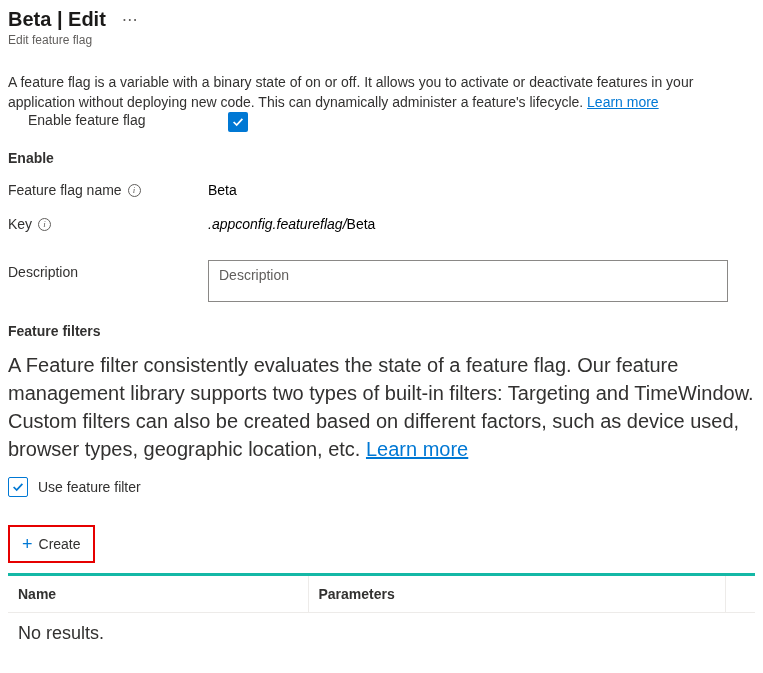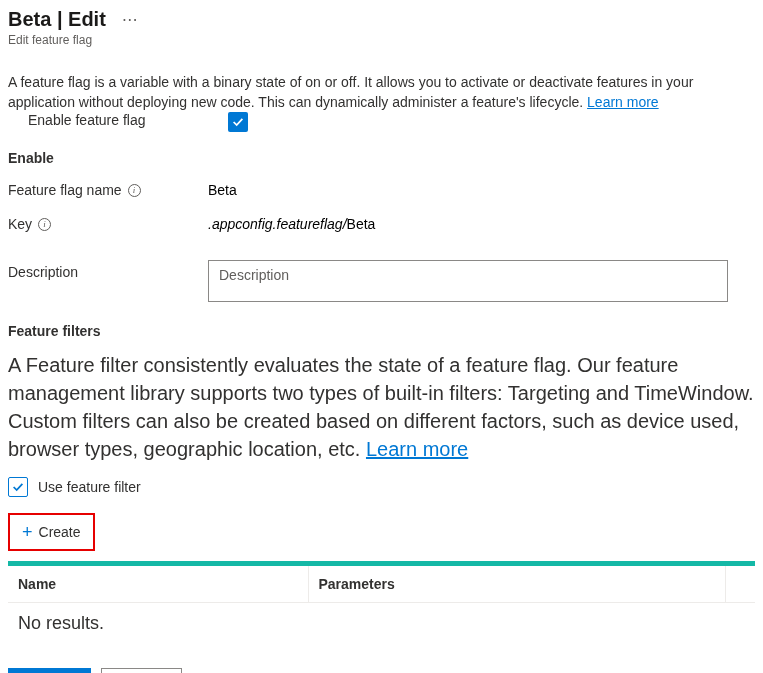--- a/index.html
+++ b/index.html
@@ -33,38 +33,38 @@
       cursor: help;
     }
     .section-head { font-weight: 600; font-size: 14px; margin-top: 18px; margin-bottom: 12px; }
     .italic { font-style: italic; }
     textarea.desc {
       width: 520px; height: 42px; border: 1px solid #8a8886; padding: 6px 10px;
       font-family: inherit; font-size: 14px; resize: none; outline: none;
     }
     textarea.desc::placeholder{ color:#605e5c; }
     .filter-intro { font-size: 20px; line-height: 1.4; margin-bottom: 14px; }
-    .use-filter-row { display: flex; align-items: center; gap: 10px; margin-bottom: 16px; }
+    .use-filter-row { display: flex; align-items: center; gap: 10px; margin-bottom: 28px; }
     .checkbox-outline {
       width: 20px; height: 20px; border: 1px solid #0078d4; background: #fff;
       display: inline-flex; align-items: center; justify-content: center;
       cursor: pointer; border-radius: 2px;
     }
     .checkbox-outline svg { fill: none; stroke: #0078d4; stroke-width: 2; width: 14px; height: 14px; }
     .create-btn-wrap { display: inline-block; border: 2.5px solid #e60000; padding: 2px; margin-bottom: 10px; }
     .create-btn {
       display: inline-flex; align-items: center; gap: 6px;
       border: none; background: #fff; padding: 6px 10px; cursor: pointer;
       font-size: 14px; color: #323130; font-family: inherit;
     }
     .plus-icon { color: #0078d4; font-size: 18px; font-weight: 300; line-height: 1; }
     table.filters { width: 100%; border-collapse: collapse; margin-bottom: 24px; }
     table.filters th {
       text-align: left; font-weight: 600; font-size: 14px; padding: 10px 10px;
-      border-top: 5px solid #14b8a6; border-bottom: 1px solid #edebe9; border-right: 1px solid #edebe9;
+      border-top: 3px solid #14b8a6; border-bottom: 1px solid #edebe9; border-right: 1px solid #edebe9;
     }
     table.filters th:last-child{ border-right:none; }
     table.filters td { padding: 10px 10px; font-size: 18px; }
     .footer-actions { display: flex; gap: 10px; margin-top: 6px; }
     .btn-primary {
       background: #0078d4; color: #fff; border: none; padding: 6px 22px;
       font-size: 14px; font-weight: 600; cursor: pointer; font-family: inherit;
     }
     .btn-secondary {
       background: #fff; color: #323130; border: 1px solid #8a8886; padding: 5px 16px;

